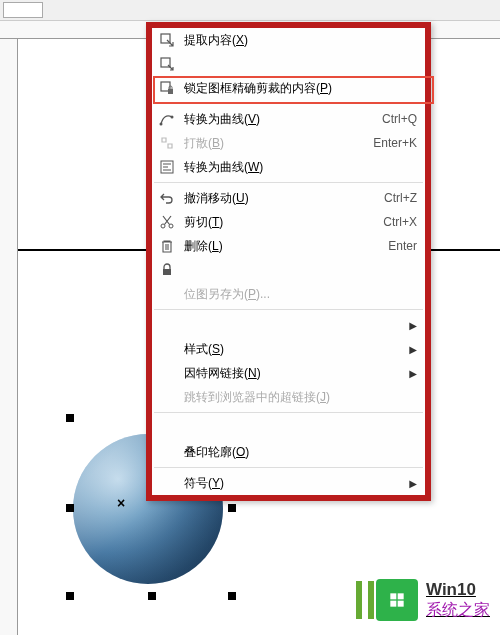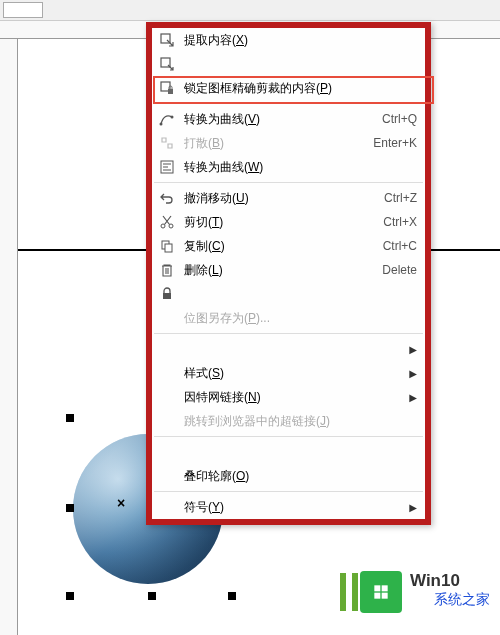--- a/index.html
+++ b/index.html
@@ -29,26 +29,26 @@
     .menu-item { display: flex; align-items: center; height: 24px; padding: 0 8px 0 6px; font-size: 12px; cursor: default; position: relative; }
     .menu-item.disabled { color: #aaa; }
     .menu-icon { width: 18px; height: 18px; margin-right: 8px; display: flex; align-items: center; justify-content: center; color: #555; }
     .menu-label { flex: 1; }
     .menu-shortcut { color: #555; font-size: 12px; }
     .menu-arrow { position: absolute; right: 8px; font-size: 10px; color: #333; }
     .menu-separator { height: 1px; background: #ddd; margin: 3px 2px; }
     .menu-highlight { position: absolute; border: 2px solid #e74c3c; pointer-events: none; }
     .accel { text-decoration: underline; }
     
-    .watermark { position: absolute; right: 0; bottom: 16px; display: flex; align-items: flex-start; padding: 6px 10px; }
+    .watermark { position: absolute; right: 0; bottom: 8px; display: flex; align-items: center; padding: 6px 10px; text-decoration: underline; }
     .wm-logo { width: 42px; height: 42px; background: #2eb24a; border-radius: 4px; margin-right: 8px; display: flex; align-items: center; justify-content: center; color: #fff; font-weight: bold; position: relative; }
     .wm-logo::before { content: ""; position: absolute; left: -20px; width: 18px; height: 38px; background: linear-gradient(90deg, #6a3 33%, transparent 33%, transparent 66%, #6a3 66%); }
     .wm-text { display: flex; flex-direction: column; }
     .wm-main { font-size: 17px; font-weight: bold; color: #333; }
-    .wm-sub { font-size: 14px; color: #1d4ed8; margin-left: 24px; }
+    .wm-sub { font-size: 16px; color: #a21caf; }
     
     svg { width: 16px; height: 16px; }
   </style>
 </head>
 <body>
 
 <div class="toolbar-top">
   <div class="toolbar-item"></div>
   <div style="width:80px"></div>
 </div>
@@ -157,35 +157,25 @@
           <circle cx="12" cy="12" r="2" fill="none" stroke="#555"></circle>
           <path d="M5.5 10.5 L12 2 M10.5 10.5 L4 2" stroke="#555" stroke-width="1.2"></path>
         </svg>
       </span>
     <span class="menu-label"><span>剪切</span>(<span class="accel">T</span>)</span>
     <span class="menu-shortcut">Ctrl+X</span>
   </div>
   <div class="menu-item">
     <span class="menu-icon">
         <svg viewBox="0 0 16 16">
-          <rect x="3" y="3" width="7" height="8" fill="none" stroke="#555"></rect>
-          <rect x="6" y="6" width="7" height="8" fill="#fff" stroke="#555"></rect>
-        </svg>
-      </span>
-    <span class="menu-label"><span>复制</span>(<span class="accel">C</span>)</span>
-    <span class="menu-shortcut">Ctrl+C</span>
-  </div>
-  <div class="menu-item">
-    <span class="menu-icon">
-        <svg viewBox="0 0 16 16">
           <path d="M3 4h10 M5 4V3h6v1 M4 4v10h8V4 M7 6v6 M9 6v6" fill="none" stroke="#555" stroke-width="1.1"></path>
         </svg>
       </span>
     <span class="menu-label"><span>删除</span>(<span class="accel">L</span>)</span>
-    <span class="menu-shortcut">Delete</span>
+    <span class="menu-shortcut">Enter</span>
   </div>
   <div class="menu-item">
     <span class="menu-icon">
         <svg viewBox="0 0 16 16">
           <rect x="4" y="7" width="8" height="6" fill="#555"></rect>
           <path d="M5 7V5a3 3 0 0 1 6 0v2" fill="none" stroke="#555" stroke-width="1.3"></path>
         </svg>
       </span>
   </div>
   <div class="menu-item disabled">

